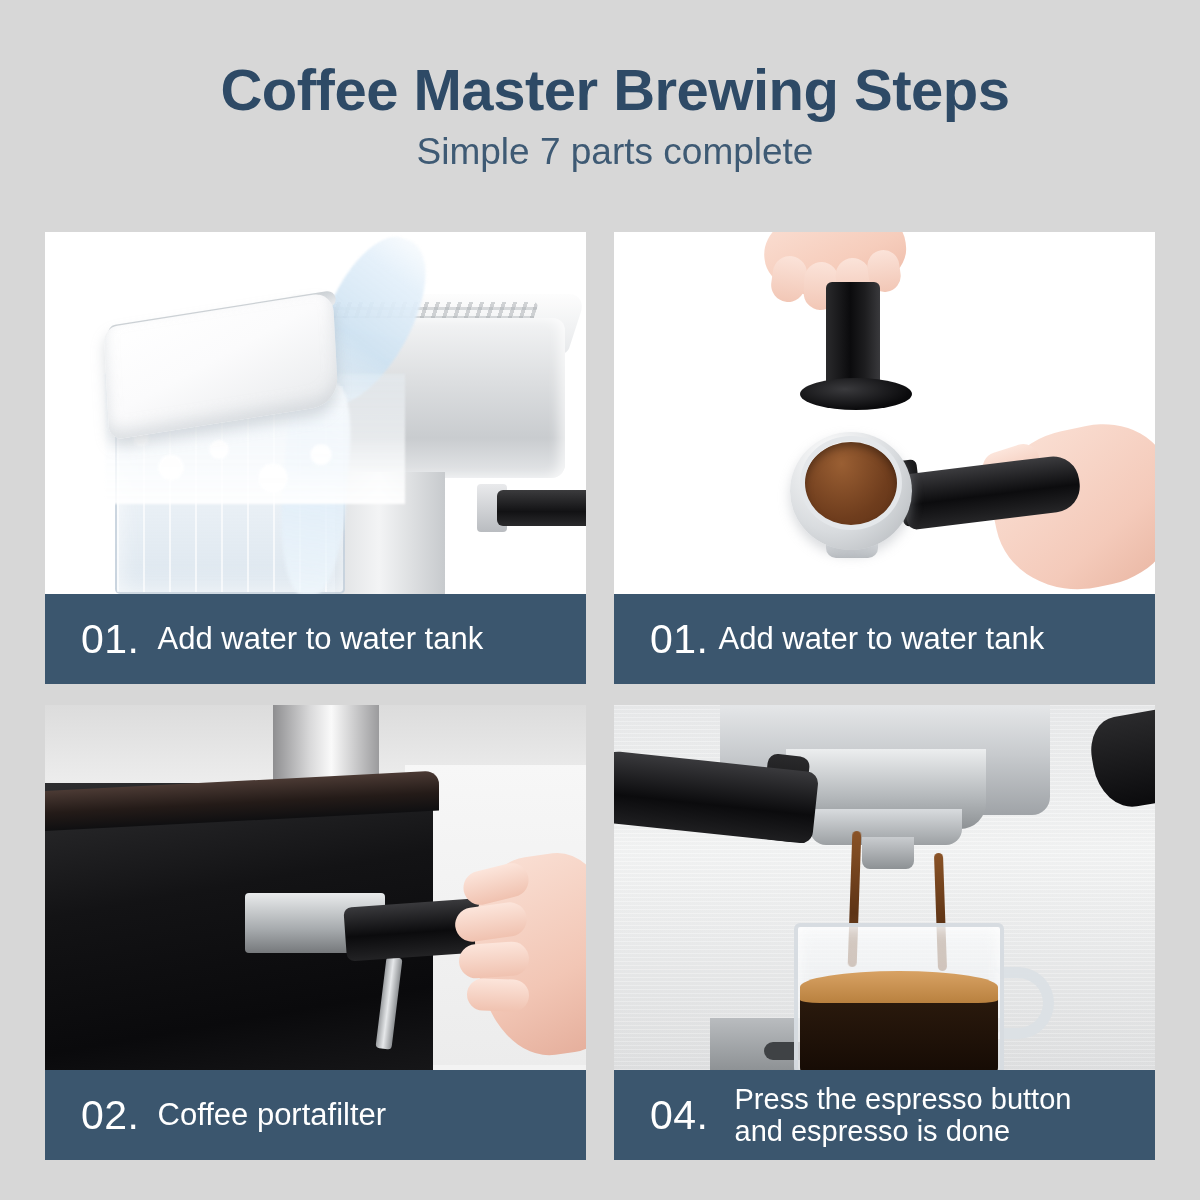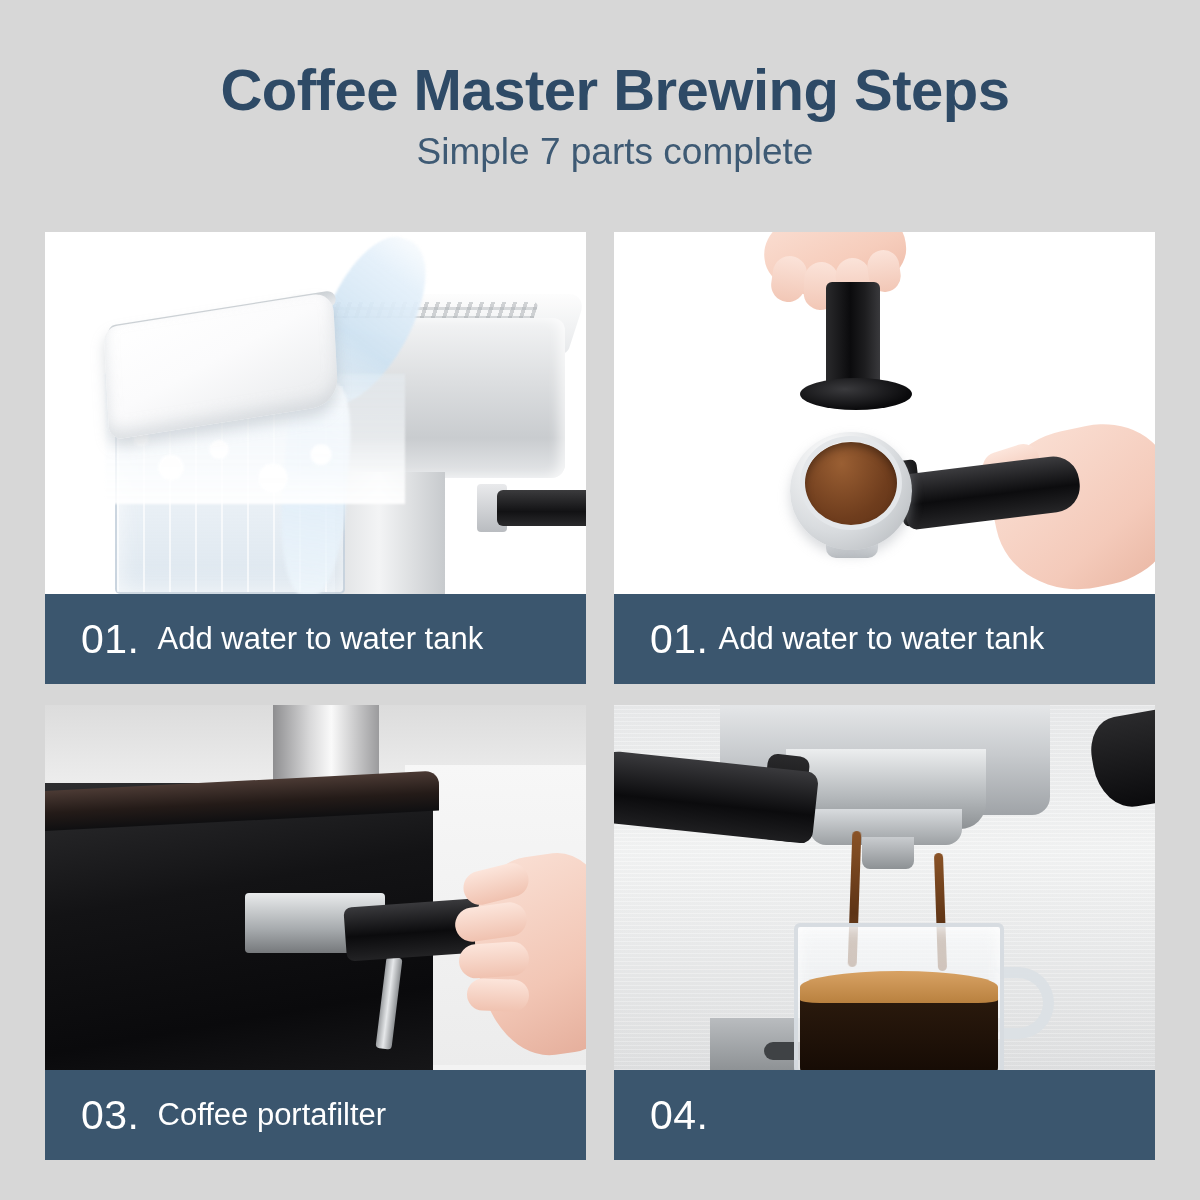--- a/index.html
+++ b/index.html
@@ -595,21 +595,21 @@
       <div class="p3-group"></div>
       <div class="p3-pf-spout"></div>
       <div class="p3-pf-handle"></div>
       <div class="p3-hand"></div>
       <div class="p3-hfinger p3-hf1"></div>
       <div class="p3-hfinger p3-hf2"></div>
       <div class="p3-hfinger p3-hf3"></div>
       <div class="p3-hfinger p3-hf4"></div>
     </div>
     <div class="caption">
-      <span class="num">03.</span>
+      <span class="num">02.</span>
       <span class="txt">Coffee portafilter</span>
     </div>
   </div>
 
   <div class="panel tall">
     <div class="photo">
       <div class="p4-bg"></div>
       <div class="p4-brushed"></div>
       <div class="p4-machine-head"></div>
       <div class="p4-group"></div>
@@ -622,16 +622,20 @@
       <div class="p4-drip-tray"></div>
       <div class="p4-tray-hole"></div>
       <div class="p4-cup-handle"></div>
       <div class="p4-cup"></div>
       <div class="p4-coffee"></div>
       <div class="p4-crema"></div>
       <div class="p4-right-knob"></div>
     </div>
     <div class="caption two-line">
       <span class="num">04.</span>
+      <span class="txt">
+        <span>Press the espresso button</span>
+        <span class="l2">and espresso is done</span>
+      </span>
     </div>
   </div>
 
 </div>
 
 </body></html>

